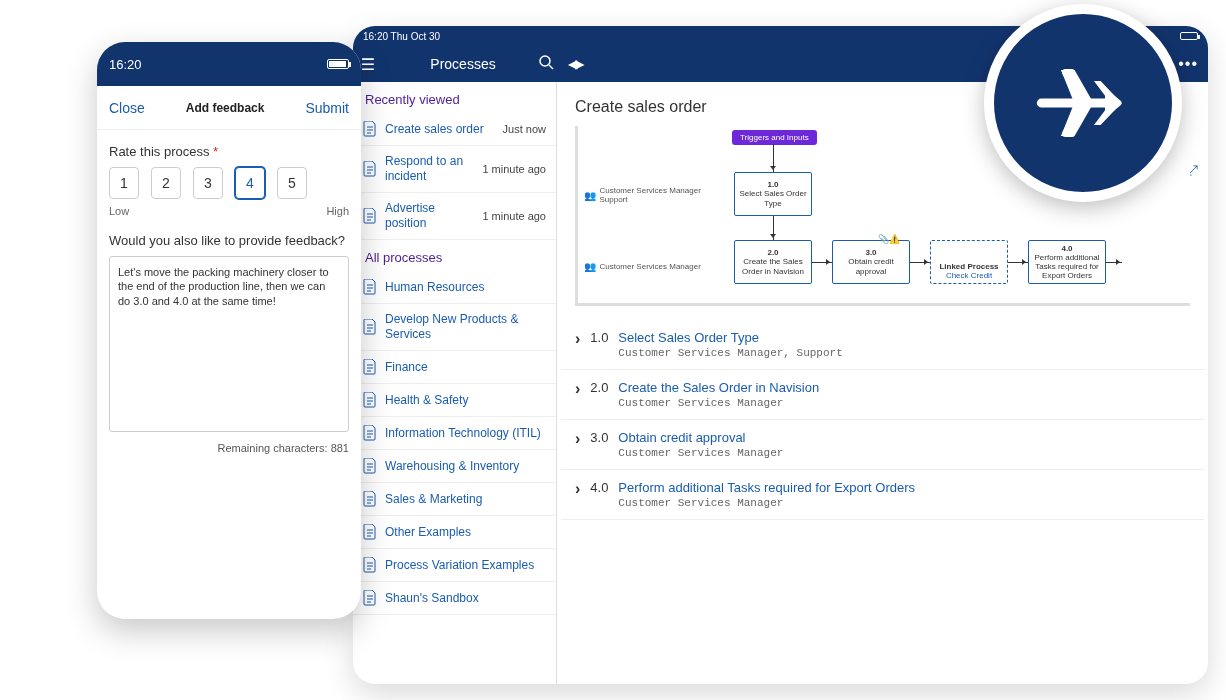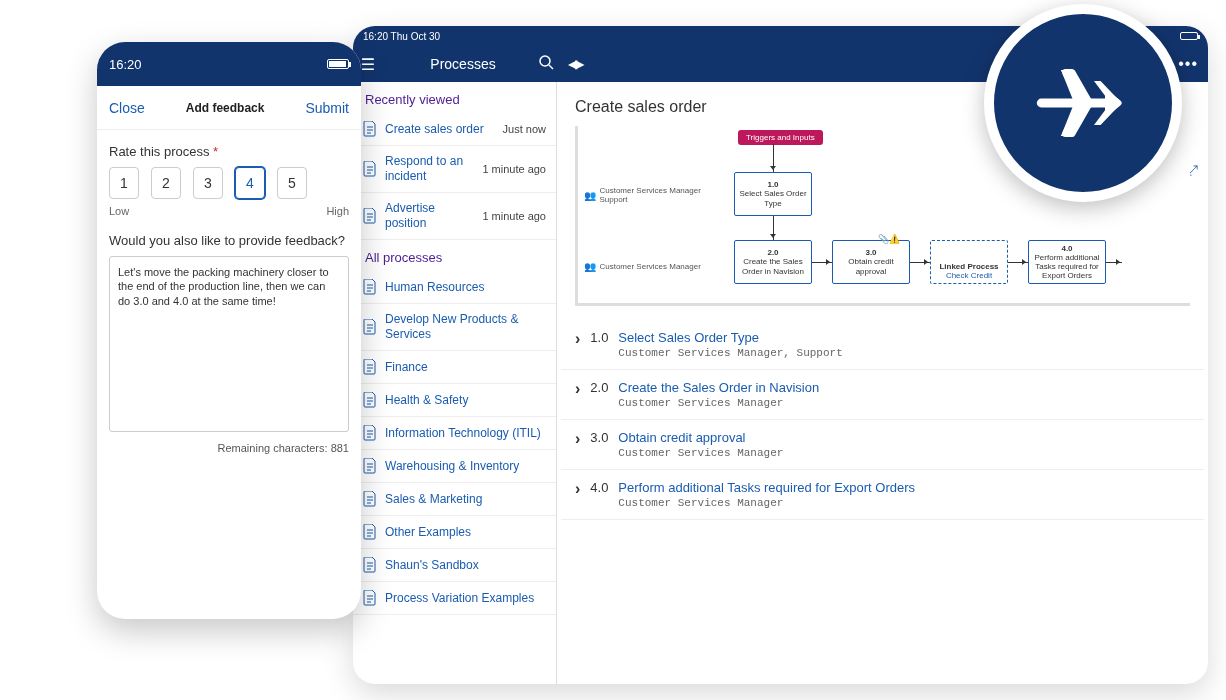--- a/index.html
+++ b/index.html
@@ -54,21 +54,21 @@
   .expand-btn { position: absolute; right: 10px; top: 80px; cursor: pointer; color: #1a5cb0; font-size: 14px; }
   
   .diagram {
     margin: 0 18px 14px;
     border-left: 3px solid #ddd;
     border-bottom: 3px solid #ddd;
     position: relative;
     height: 180px;
     background: #fff;
   }
-  .trigger-box { position: absolute; left: 160px; top: 4px; background: #be185d; color: #fff; font-size: 8px; padding: 3px 8px; border-radius: 3px; }
+  .trigger-box { position: absolute; left: 154px; top: 4px; background: #6d28d9; color: #fff; font-size: 8px; padding: 3px 8px; border-radius: 3px; }
   .output-box { position: absolute; right: -70px; top: 135px; background: #c92c2c; color: #fff; font-size: 8px; padding: 3px 12px; border-radius: 3px; }
   .swim-label { position: absolute; font-size: 8px; color: #555; display: flex; align-items: center; gap: 3px;}
   .swim-label .people-icon { font-size: 10px; }
   .step-box {
     position: absolute;
     width: 78px; height: 44px;
     border: 1px solid #1a5cb0;
     background: #fff;
     border-radius: 2px;
     font-size: 8px;
@@ -272,28 +272,28 @@
               <path d="M2 0 h7 l3 3 v11 a1 1 0 0 1 -1 1 h-9 a1 1 0 0 1 -1 -1 v-13 a1 1 0 0 1 1 -1 z" fill="none" stroke="#1a5cb0" stroke-width="1"></path>
               <path d="M4 6 h6 M4 9 h6 M4 12 h4" stroke="#1a5cb0" stroke-width="1"></path>
             </svg>
             <span class="label">Other Examples</span>
           </div>
           <div class="process-item">
             <svg class="page-icon" viewBox="0 0 14 16">
               <path d="M2 0 h7 l3 3 v11 a1 1 0 0 1 -1 1 h-9 a1 1 0 0 1 -1 -1 v-13 a1 1 0 0 1 1 -1 z" fill="none" stroke="#1a5cb0" stroke-width="1"></path>
               <path d="M4 6 h6 M4 9 h6 M4 12 h4" stroke="#1a5cb0" stroke-width="1"></path>
             </svg>
+            <span class="label">Process Variation Examples</span>
+          </div>
+          <div class="process-item">
+            <svg class="page-icon" viewBox="0 0 14 16">
+              <path d="M2 0 h7 l3 3 v11 a1 1 0 0 1 -1 1 h-9 a1 1 0 0 1 -1 -1 v-13 a1 1 0 0 1 1 -1 z" fill="none" stroke="#1a5cb0" stroke-width="1"></path>
+              <path d="M4 6 h6 M4 9 h6 M4 12 h4" stroke="#1a5cb0" stroke-width="1"></path>
+            </svg>
             <span class="label">Shaun's Sandbox</span>
-          </div>
-          <div class="process-item">
-            <svg class="page-icon" viewBox="0 0 14 16">
-              <path d="M2 0 h7 l3 3 v11 a1 1 0 0 1 -1 1 h-9 a1 1 0 0 1 -1 -1 v-13 a1 1 0 0 1 1 -1 z" fill="none" stroke="#1a5cb0" stroke-width="1"></path>
-              <path d="M4 6 h6 M4 9 h6 M4 12 h4" stroke="#1a5cb0" stroke-width="1"></path>
-            </svg>
-            <span class="label">Process Variation Examples</span>
           </div>
         </div>
     </div>
     <div class="tablet-right">
       <div class="content-title">Create sales order</div>
       <div class="expand-btn">⤢</div>
       <div class="diagram">
         <div class="trigger-box">Triggers and Inputs</div>
         <div class="swim-label" style="left:6px; top:60px;">
           <span class="people-icon">👥</span>

